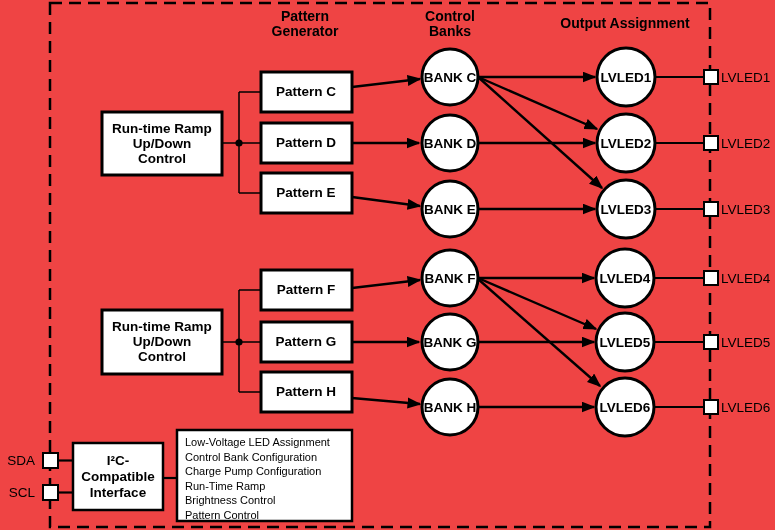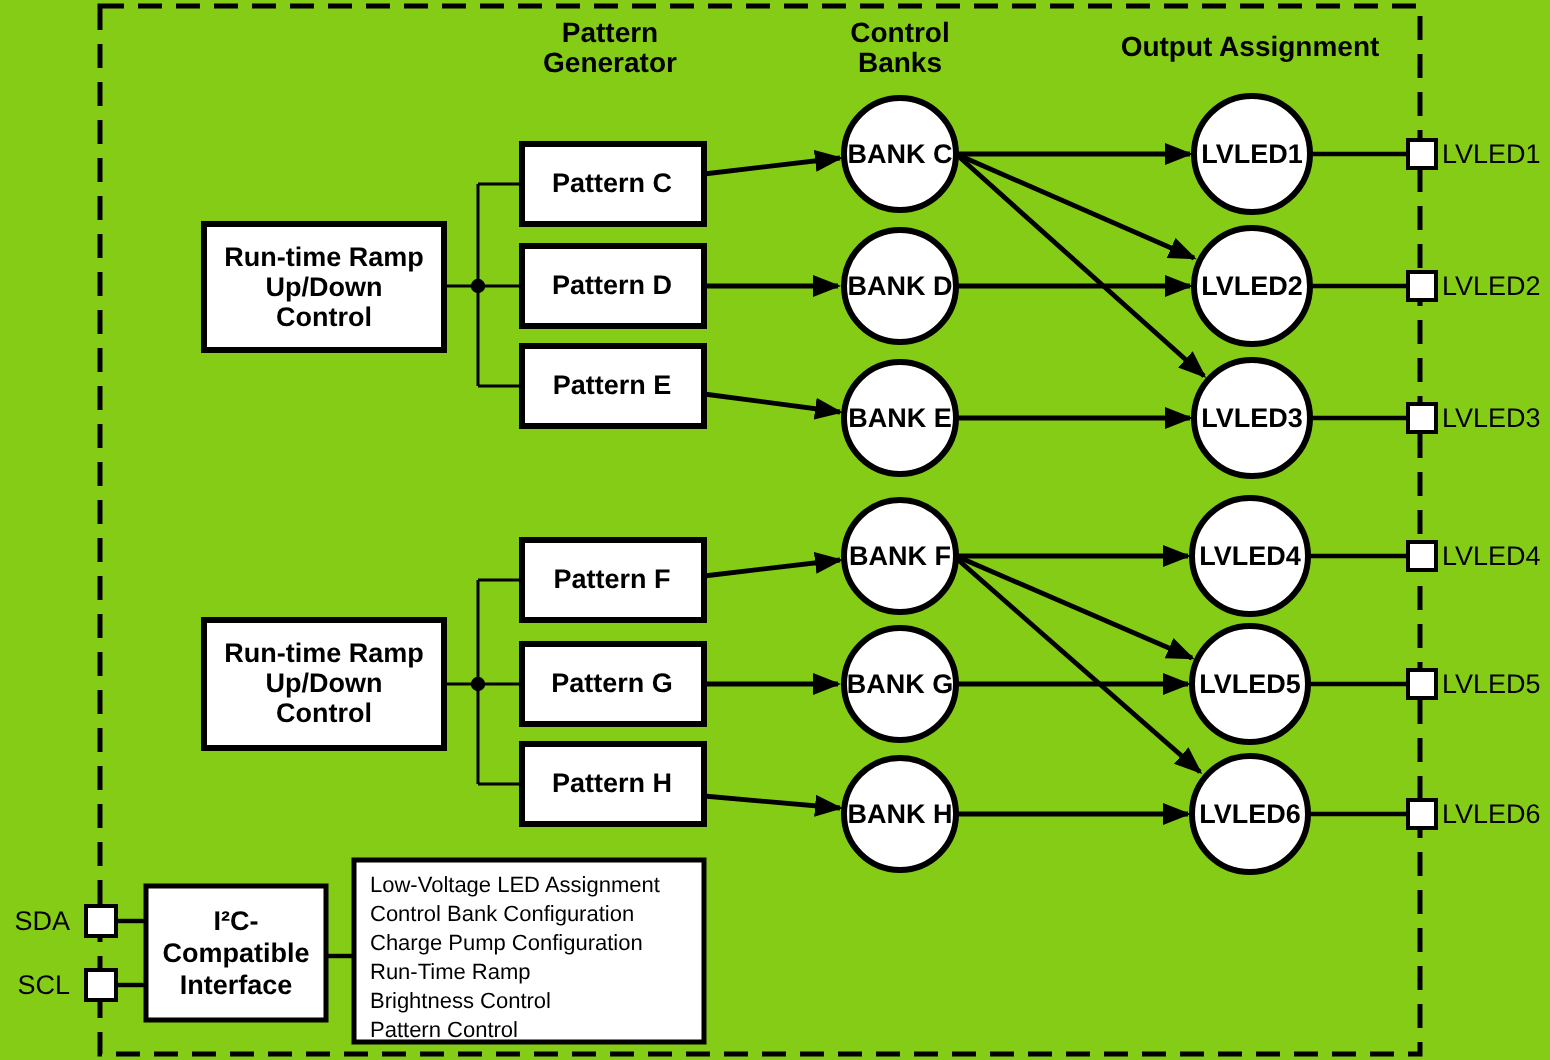--- a/index.html
+++ b/index.html
@@ -1,16 +1,16 @@
 <!DOCTYPE html>
 <html><head>
 <meta charset="utf-8">
 <style>
   html, body { margin: 0; padding: 0; background: #ffffff; }
-  .stage { width: 775px; height: 530px; position: relative; background: #84cc16; }
+  .stage { width: 775px; height: 530px; position: relative; background: #ef4444; }
   svg { display: block; }
   
   .dash  { fill: none; stroke: #000; stroke-width: 2.5; stroke-dasharray: 12 7; }
   .box   { fill: #fff; stroke: #000; stroke-width: 3; }
   .box2  { fill: #fff; stroke: #000; stroke-width: 2.5; }
   .node  { fill: #fff; stroke: #000; stroke-width: 3; }
   .pin   { fill: #fff; stroke: #000; stroke-width: 2; }
   .arr   { fill: none; stroke: #000; stroke-width: 2.4; }
   .wire  { fill: none; stroke: #000; stroke-width: 2.2; }
   .thin  { fill: none; stroke: #000; stroke-width: 1.5; }

